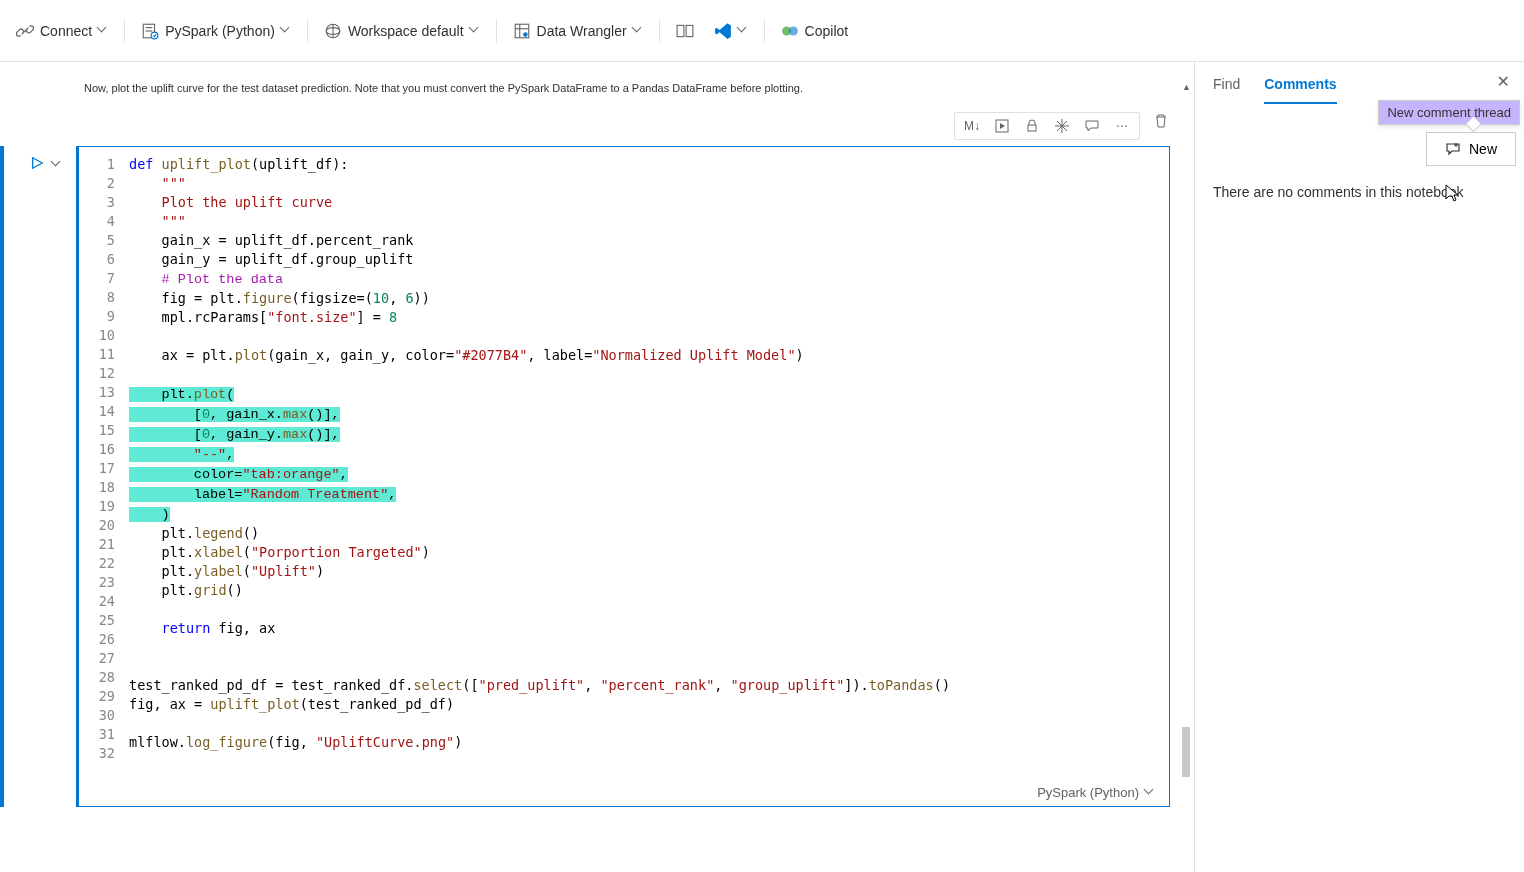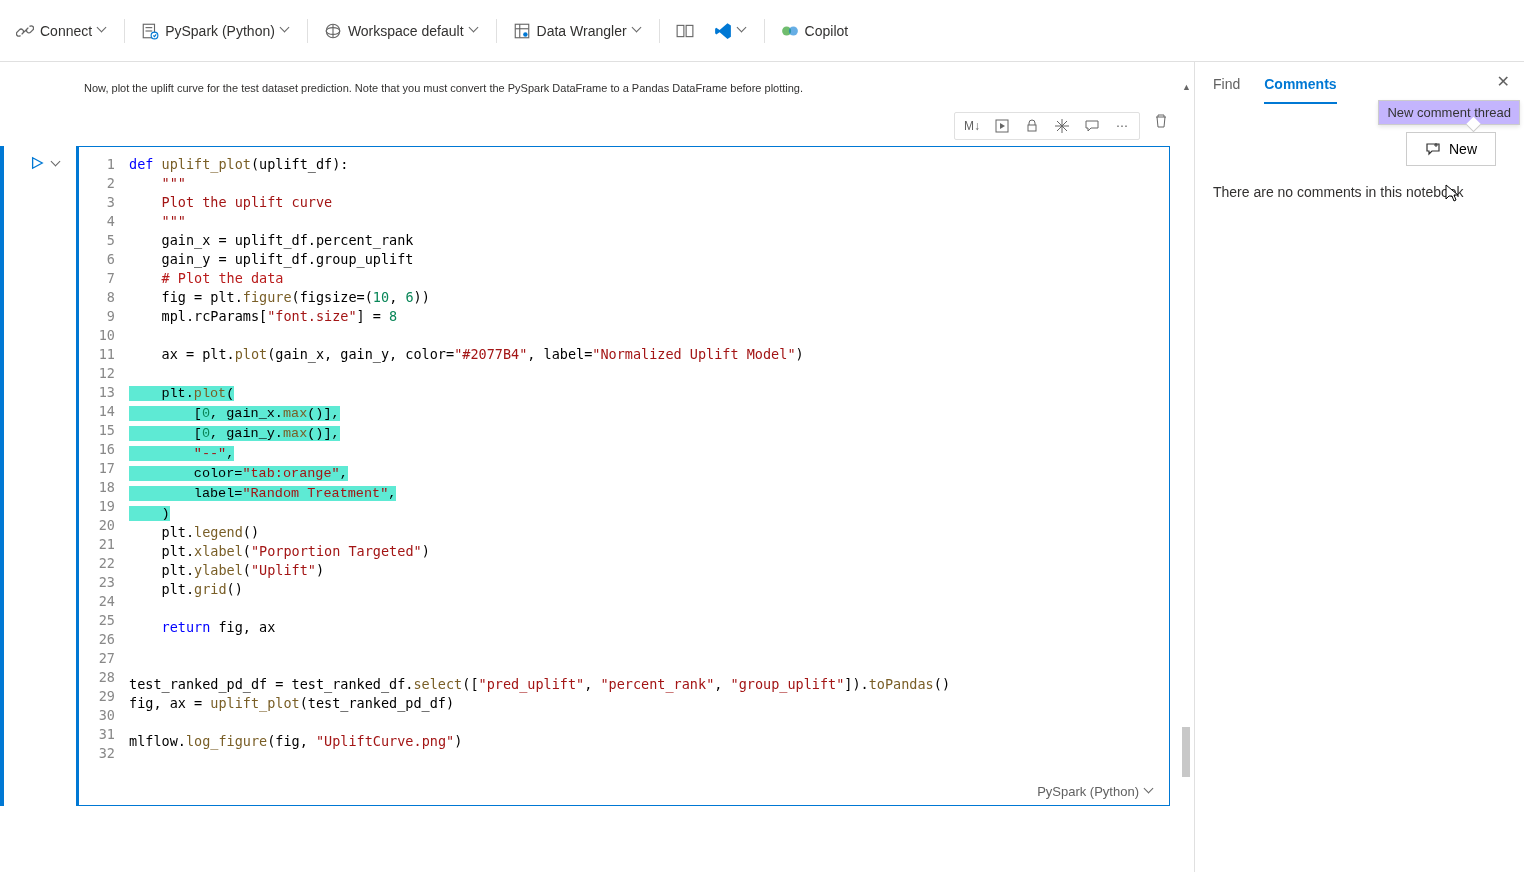--- a/index.html
+++ b/index.html
@@ -35,37 +35,37 @@
 .cell { flex: 1; border: 1px solid #0078d4; border-left: 3px solid #0078d4; position: relative; }
 .code-area { display: flex; font-family: Consolas, Menlo, monospace; font-size: 13.5px; line-height: 19px; padding: 8px 0; }
 .line-nums { width: 50px; text-align: right; padding-right: 14px; color: #888; user-select: none; }
 .code { flex: 1; white-space: pre; position: relative; }
 .code-line { min-height: 19px; }
 .hl { background: #5eead4; display: inline; font-family: Liberation Mono, monospace; }
 
 .kw { color: #0000ff; }
 .fn { color: #795e26; }
 .str { color: #a31515; }
-.cmt { color: #b91c1c; }
+.cmt { color: #a21caf; font-family: Liberation Mono, monospace; }
 .num { color: #098658; }
 
 .cell-footer { display: flex; justify-content: flex-end; padding: 6px 14px; font-size: 13px; color: #616161; }
 .footer-lang { display: flex; align-items: center; gap: 6px; cursor: pointer; }
 
 .side-panel { width: 330px; border-left: 1px solid #e0e0e0; display: flex; flex-direction: column; position: relative; }
 .sp-header { display: flex; align-items: center; padding: 14px 18px 0 18px; position: relative; }
 .sp-tabs { display: flex; gap: 24px; }
 .sp-tab { font-size: 14px; color: #616161; padding-bottom: 10px; cursor: pointer; }
 .sp-tab.active { color: #0078d4; border-bottom: 2px solid #0078d4; font-weight: 600; }
 .sp-close { position: absolute; right: 14px; top: 10px; cursor: pointer; color: #616161; font-size: 16px; }
 
 .tooltip { position: absolute; right: 4px; top: 38px; background: #c4b5fd; border: 1px solid #ccc; padding: 4px 8px; font-size: 13px; color: #333; box-shadow: 0 2px 4px rgba(0,0,0,0.1); z-index: 10; }
 .tooltip::before { content: ''; position: absolute; bottom: -6px; right: 40px; width: 10px; height: 10px; background: #fff; border-right: 1px solid #ccc; border-bottom: 1px solid #ccc; transform: rotate(45deg); }
 
-.new-btn { margin: 28px 28px 18px auto; border: 1px solid #ccc; padding: 8px 18px; display: flex; align-items: center; gap: 8px; font-size: 14px; cursor: pointer; background: #fff; width: fit-content; }
+.new-btn { margin: 28px 8px 18px auto; border: 1px solid #ccc; padding: 8px 18px; display: flex; align-items: center; gap: 8px; font-size: 14px; cursor: pointer; background: #fff; width: fit-content; }
 .new-btn svg { width: 16px; height: 16px; }
 .empty-msg { padding: 0 18px; font-size: 14px; color: #323130; }
 
 .cursor-img { position: absolute; pointer-events: none; z-index: 20; }
 </style>
 </head>
 <body>
 
 <div class="toolbar">
   <div class="tb-item">

